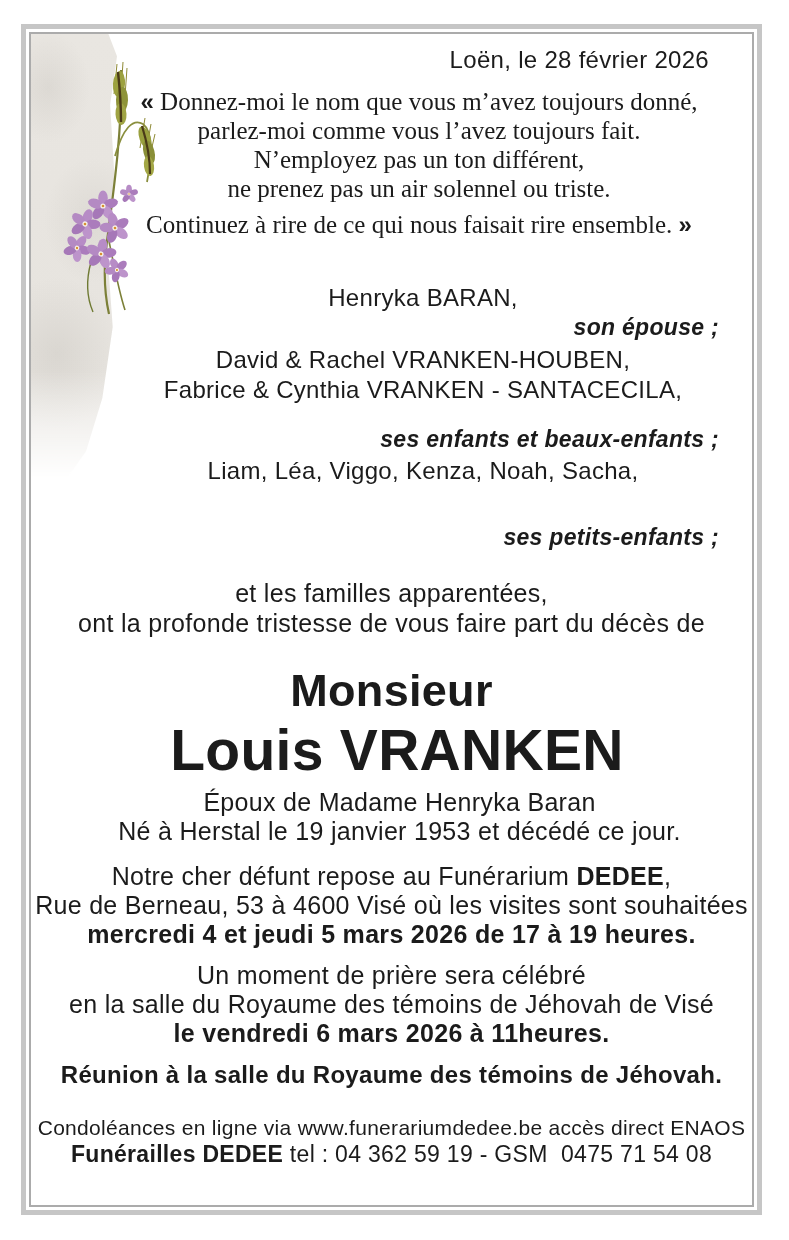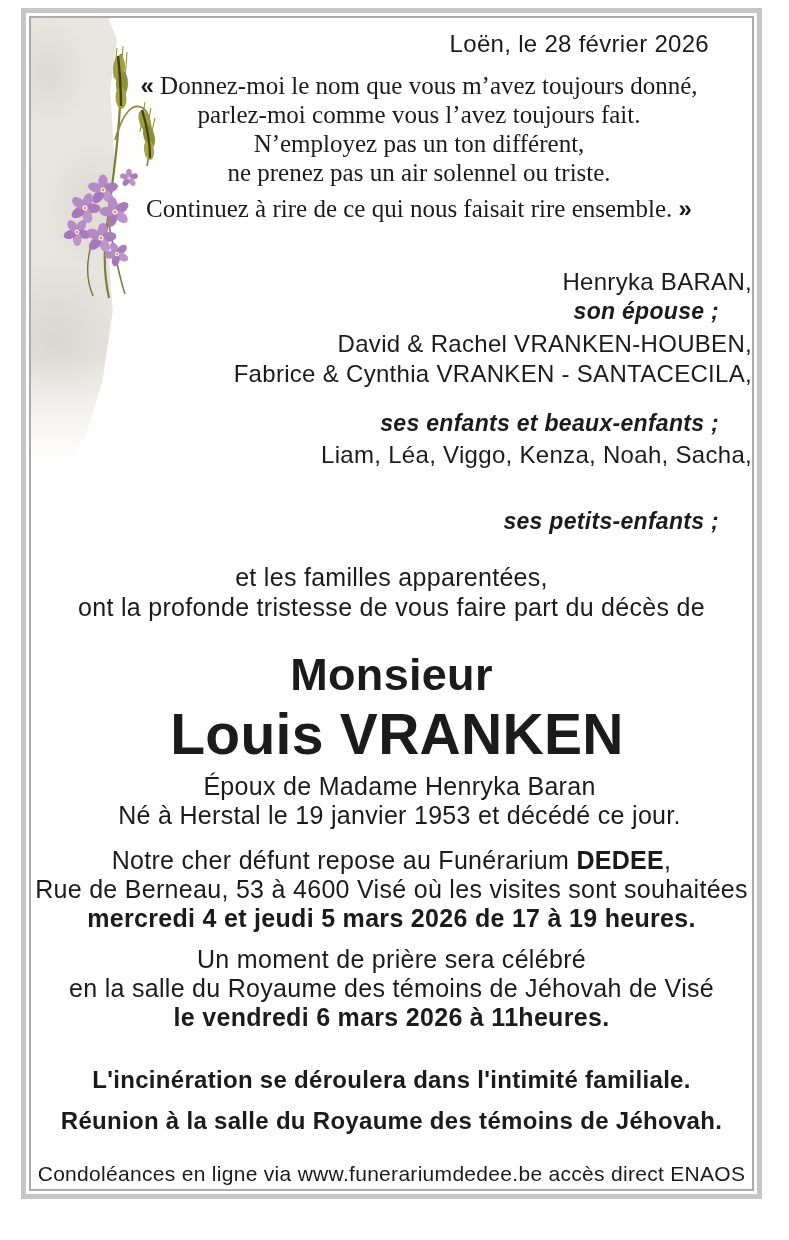--- a/index.html
+++ b/index.html
@@ -5,21 +5,21 @@
   html, body {
     margin: 0; padding: 0;
     width: 789px; height: 1240px;
     background: #ffffff;
     font-family: "Liberation Sans", sans-serif;
     color: #1b1b1b;
   }
   body { position: relative; overflow: hidden; }
 
   .frame-outer {
-    position: absolute; left: 21px; top: 8px;
+    position: absolute; left: 21px; top: 24px;
     width: 741px; height: 1191px;
     border: 5px solid #c6c6c6;
     box-sizing: border-box;
     background: #ffffff;
   }
   .frame-inner {
     position: absolute; inset: 3px;
     border: 2px solid #ababab;
     overflow: hidden;
     background: #ffffff;
@@ -51,21 +51,21 @@
     text-align: right;
     font-size: 24px; line-height: 28px;
   }
 
   .quote-block { margin-top: 13px; padding-left: 55px; text-align: center; }
   .q { font-size: 25px; line-height: 29px; }
   .quote-final { margin-top: 7px; }
   .gmark { font-family: "Liberation Sans", sans-serif; font-weight: 700; font-size: 24px; }
 
   .fam { font-size: 24px; line-height: 30px; }
-  .fam-names { padding-left: 63px; text-align: right; }
+  .fam-names { padding-left: 63px; text-align: center; }
   .fam-role {
     padding-right: 33px; text-align: right;
     font-weight: 700; font-style: italic; font-size: 23px; line-height: 29px;
   }
 
   .announce { text-align: center; font-size: 25px; line-height: 30px; }
 
   .deceased-title  { text-align: center; font-weight: 700; font-size: 45px; line-height: 54px; }
   .deceased-name   { text-align: center; font-weight: 700; font-size: 57px; line-height: 64px; padding-left: 11px; }
   .deceased-sub    { text-align: center; font-size: 25px; line-height: 29px; padding-left: 16px; }
@@ -216,21 +216,20 @@
       <div class="deceased-sub sans">Né à Herstal le 19 janvier 1953 et décédé ce jour.</div>
 
       <div class="para sans" style="margin-top:16px;"><span>Notre cher défunt repose au Funérarium </span><span class="b">DEDEE</span><span>,</span></div>
       <div class="para sans">Rue de Berneau, 53 à 4600 Visé où les visites sont souhaitées</div>
       <div class="para sans b">mercredi 4 et jeudi 5 mars 2026 de 17 à 19 heures.</div>
 
       <div class="para sans" style="margin-top:12px;">Un moment de prière sera célébré</div>
       <div class="para sans">en la salle du Royaume des témoins de Jéhovah de Visé</div>
       <div class="para sans b">le vendredi 6 mars 2026 à 11heures.</div>
 
-      <div class="notice sans" style="margin-top:34px;">L'incinération se déroulera dans l'intimité familiale.</div>
       <div class="notice sans" style="margin-top:13px;">Réunion à la salle du Royaume des témoins de Jéhovah.</div>
 
       <div class="footer1 sans" style="margin-top:26px;">Condoléances en ligne via www.funerariumdedee.be accès direct ENAOS</div>
       <div class="footer2 sans"><span class="b">Funérailles DEDEE</span><span> tel : 04 362 59 19 - GSM  0475 71 54 08</span></div>
 
     </div>
   </div>
 </div>
 
 </body></html>

